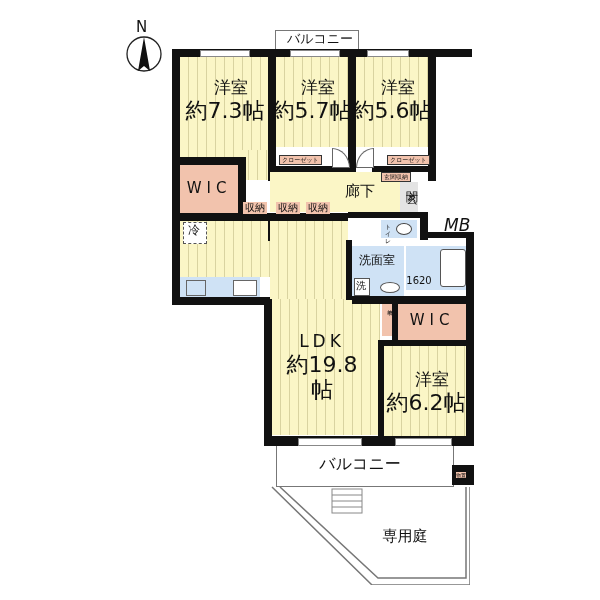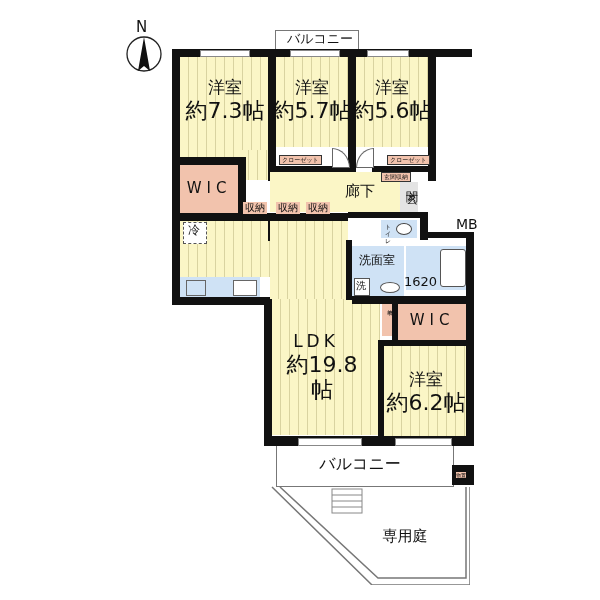--- a/index.html
+++ b/index.html
@@ -4,21 +4,21 @@
 <style>
   html,body{margin:0;padding:0;background:#fff;}
   body{width:600px;height:600px;position:relative;overflow:hidden;font-family:"DejaVu Sans","Liberation Sans",sans-serif;}
   .abs{position:absolute;}
   .wall{position:absolute;background:#111;}
   .floor{position:absolute;background-color:#fbf6c6;background-image:repeating-linear-gradient(90deg, rgba(0,0,0,0) 0px, rgba(0,0,0,0) 8px, #d9d3a0 8px, #d9d3a0 9px);}
   .floor-h{position:absolute;background-color:#fbf6c6;}
   .wet{position:absolute;background:#cfe2f5;}
   .wic{position:absolute;background:#f2c3ad;}
   .label{position:absolute;color:#111;text-align:center;line-height:1.15;}
-  .room-name{font-size:17px;}
+  .room-name{font-size:17px;margin-left:6px;}
   .room-size{font-size:22px;}
   .tag{position:absolute;background:#f2c3ad;border:1px solid #333;font-size:6px;line-height:8px;padding:0 2px;color:#111;white-space:nowrap;}
   .tag2{position:absolute;background:#f2c3ad;font-size:10px;line-height:12px;padding:0 2px;color:#111;white-space:nowrap;}
   .outline{position:absolute;border:1.5px solid #777;background:#fff;}
   .window{position:absolute;background:#fff;border:1px solid #888;}
   .door{position:absolute;border:1px solid #666;border-radius:0 100% 0 0;background:#fff;}
 </style>
 </head>
 <body>
 
@@ -74,21 +74,21 @@
 
 <div class="abs" style="left:400px;top:182px;width:18px;height:30px;background:#e4e4e4;"></div>
 <div class="label" style="left:400px;top:182px;width:18px;font-size:12px;writing-mode:vertical-rl;">玄関</div>
 
 <div class="wall" style="left:180px;top:213px;width:168px;height:8px;"></div>
 <div class="tag2" style="left:243px;top:202px;">収納</div>
 <div class="tag2" style="left:276px;top:202px;">収納</div>
 <div class="tag2" style="left:306px;top:202px;">収納</div>
 
 <div class="wall" style="left:348px;top:212px;width:80px;height:6px;"></div>
-<div class="label" style="left:456px;top:216px;font-size:14px;">MB</div>
+<div class="label" style="left:444px;top:216px;font-size:17px;font-style:italic;">MB</div>
 <div class="wall" style="left:420px;top:212px;width:8px;height:28px;"></div>
 <div class="wall" style="left:428px;top:232px;width:46px;height:6px;"></div>
 
 <div class="wet" style="left:381px;top:220px;width:36px;height:18px;"></div>
 <div class="label" style="left:381px;top:220px;width:10px;font-size:6px;writing-mode:vertical-rl;">トイレ</div>
 <div class="abs" style="left:396px;top:223px;width:14px;height:10px;border:1px solid #444;border-radius:50%;background:#fff;"></div>
 
 <div class="floor" style="left:180px;top:221px;width:90px;height:56px;"></div>
 <div class="abs" style="left:183px;top:222px;width:22px;height:20px;border:1px dashed #555;background:#fff;"></div>
 <div class="label" style="left:183px;top:224px;width:22px;font-size:12px;">冷</div>
@@ -105,21 +105,21 @@
 <div class="label room-size" style="left:282px;top:352px;width:80px;">約19.8帖</div>
 
 <div class="wall" style="left:346px;top:240px;width:6px;height:60px;"></div>
 <div class="wet" style="left:352px;top:246px;width:52px;height:50px;"></div>
 <div class="label" style="left:352px;top:254px;width:50px;font-size:12px;">洗面室</div>
 <div class="abs" style="left:354px;top:278px;width:14px;height:16px;background:#fff;border:1px solid #555;"></div>
 <div class="label" style="left:354px;top:280px;width:14px;font-size:10px;">洗</div>
 <div class="abs" style="left:380px;top:282px;width:18px;height:9px;border:1px solid #555;border-radius:50%;background:#fff;"></div>
 
 <div class="wet" style="left:406px;top:246px;width:60px;height:44px;"></div>
-<div class="label" style="left:404px;top:275px;width:30px;font-size:13px;">1620</div>
+<div class="label" style="left:404px;top:275px;width:30px;font-size:10px;">1620</div>
 <div class="abs" style="left:440px;top:249px;width:24px;height:36px;border:1px solid #555;border-radius:3px;background:#fff;"></div>
 <div class="wall" style="left:466px;top:232px;width:8px;height:214px;"></div>
 <div class="wall" style="left:352px;top:296px;width:122px;height:8px;"></div>
 
 <div class="abs" style="left:382px;top:304px;width:10px;height:32px;background:#f2c3ad;"></div>
 <div class="label" style="left:382px;top:306px;width:10px;font-size:5px;writing-mode:vertical-rl;">収納</div>
 <div class="wall" style="left:392px;top:304px;width:6px;height:36px;"></div>
 <div class="wic" style="left:398px;top:304px;width:68px;height:36px;"></div>
 <div class="label" style="left:398px;top:312px;width:68px;font-size:15px;letter-spacing:5px;">WIC</div>
 <div class="wall" style="left:380px;top:340px;width:94px;height:6px;"></div>

